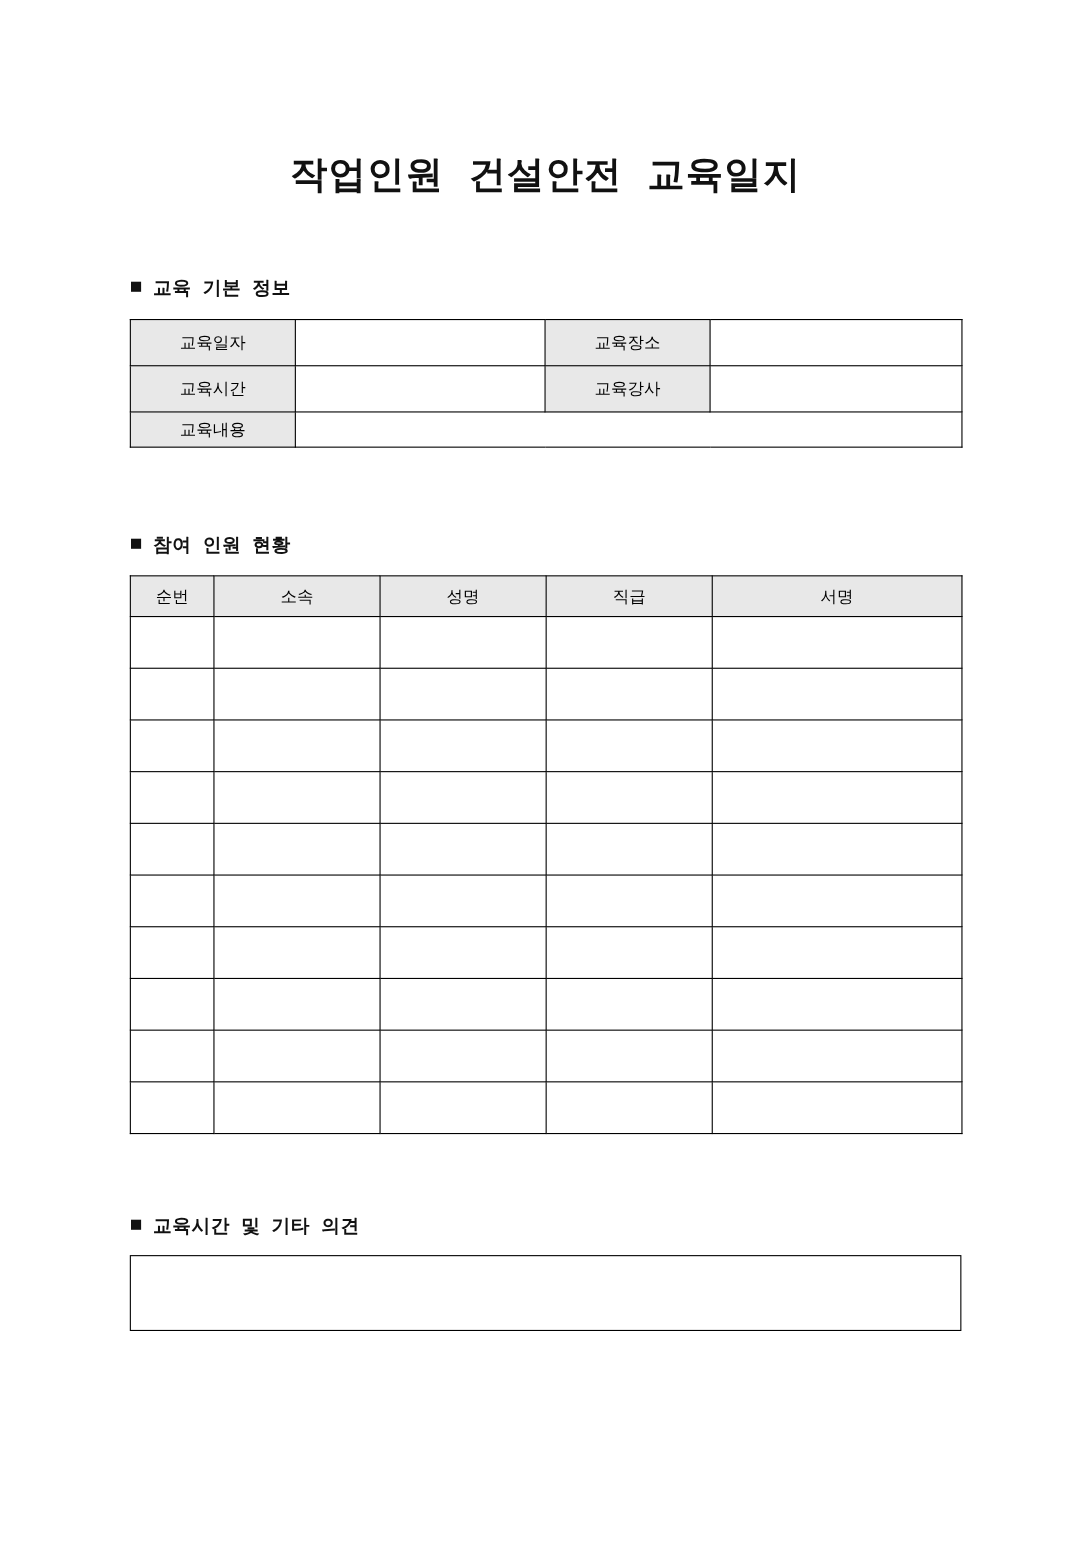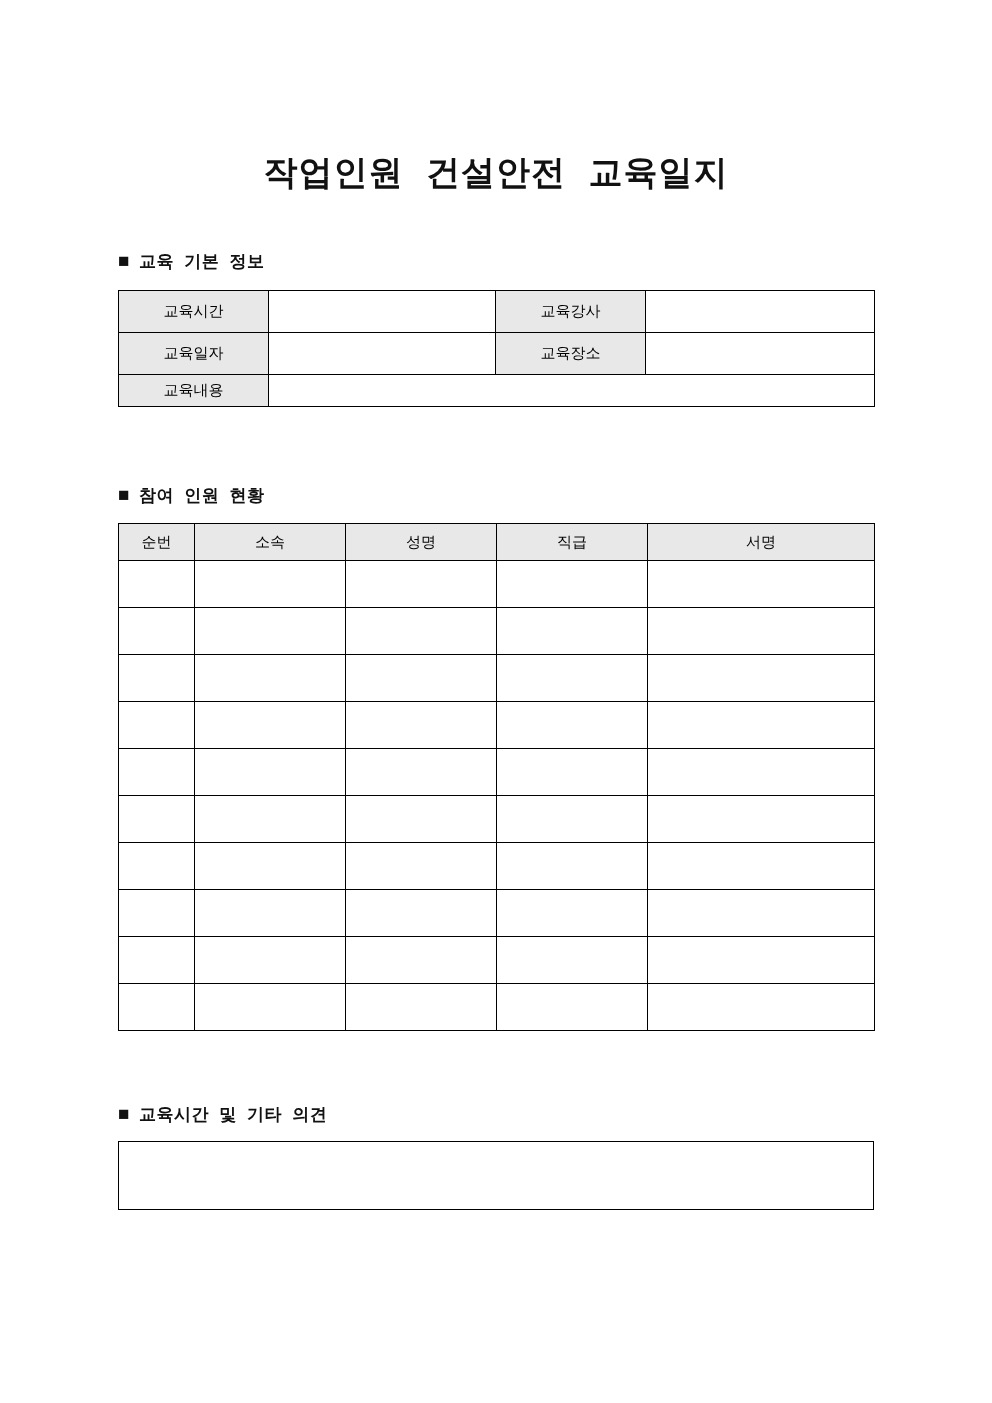--- a/index.html
+++ b/index.html
@@ -8,21 +8,21 @@
     position: relative;
     width: 992px;
     height: 1403px;
     background: #ffffff;
     font-family: "Liberation Sans", "DejaVu Sans", sans-serif;
     color: #000000;
     overflow: hidden;
   }
   .doc-title {
     position: absolute;
-    top: 150px;
+    top: 136px;
     left: 0;
     width: 100%;
     text-align: center;
     font-size: 34px;
     font-weight: bold;
     letter-spacing: 1px;
     word-spacing: 12px;
     color: #111111;
   }
   .section-heading {
@@ -97,29 +97,29 @@
 
   <table class="basic-table">
     <colgroup>
       <col style="width:150px">
         <col style="width:227px">
         <col style="width:150px">
         <col style="width:229px">
     </colgroup>
     <tbody>
         <tr>
-      <th class="label-cell">교육시간</th>
-      <td></td>
-      <th class="label-cell">교육강사</th>
+      <th class="label-cell">교육일자</th>
+      <td></td>
+      <th class="label-cell">교육장소</th>
       <td></td>
     </tr>
     <tr>
-      <th class="label-cell">교육일자</th>
-      <td></td>
-      <th class="label-cell">교육장소</th>
+      <th class="label-cell">교육시간</th>
+      <td></td>
+      <th class="label-cell">교육강사</th>
       <td></td>
     </tr>
     <tr class="row-last">
       <th class="label-cell">교육내용</th>
       <td colspan="3"></td>
     </tr>
   </tbody>
     </table>
 
   <div class="section-heading heading-people">

